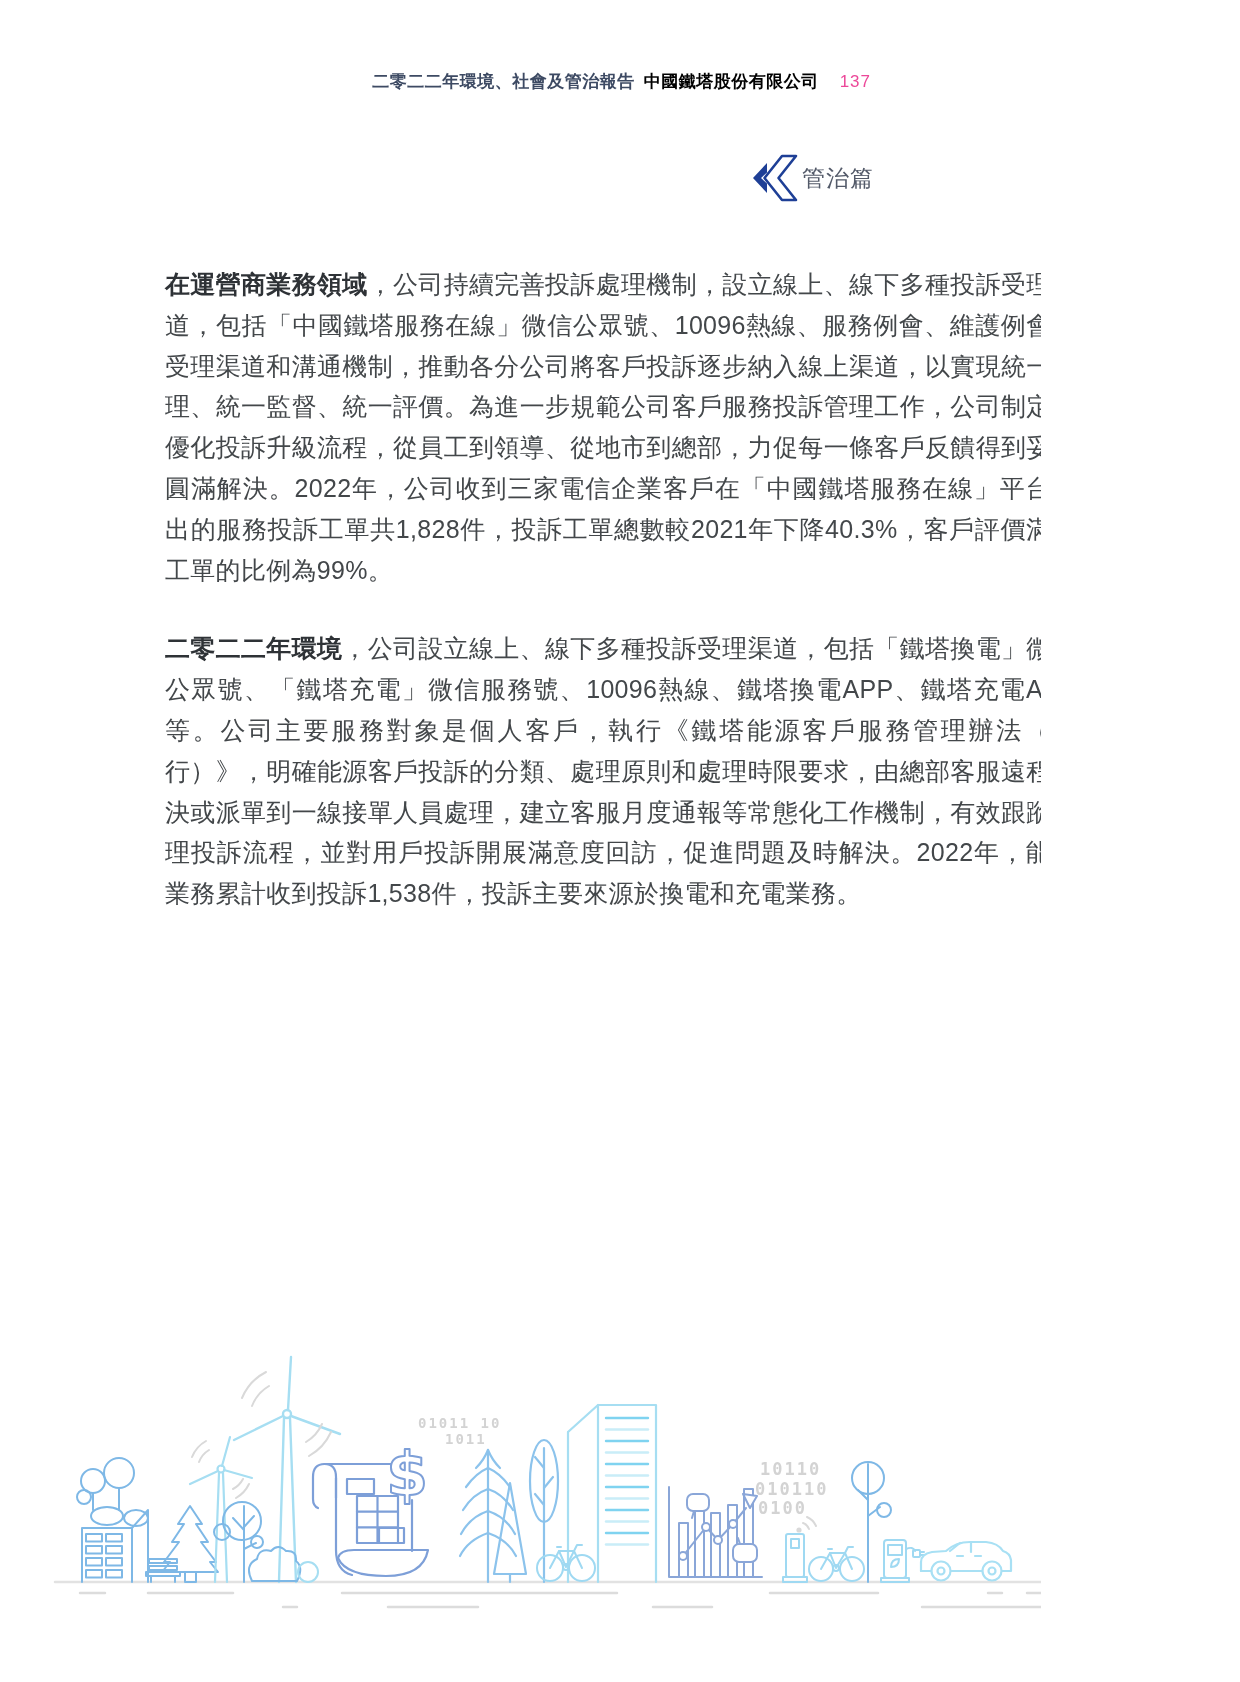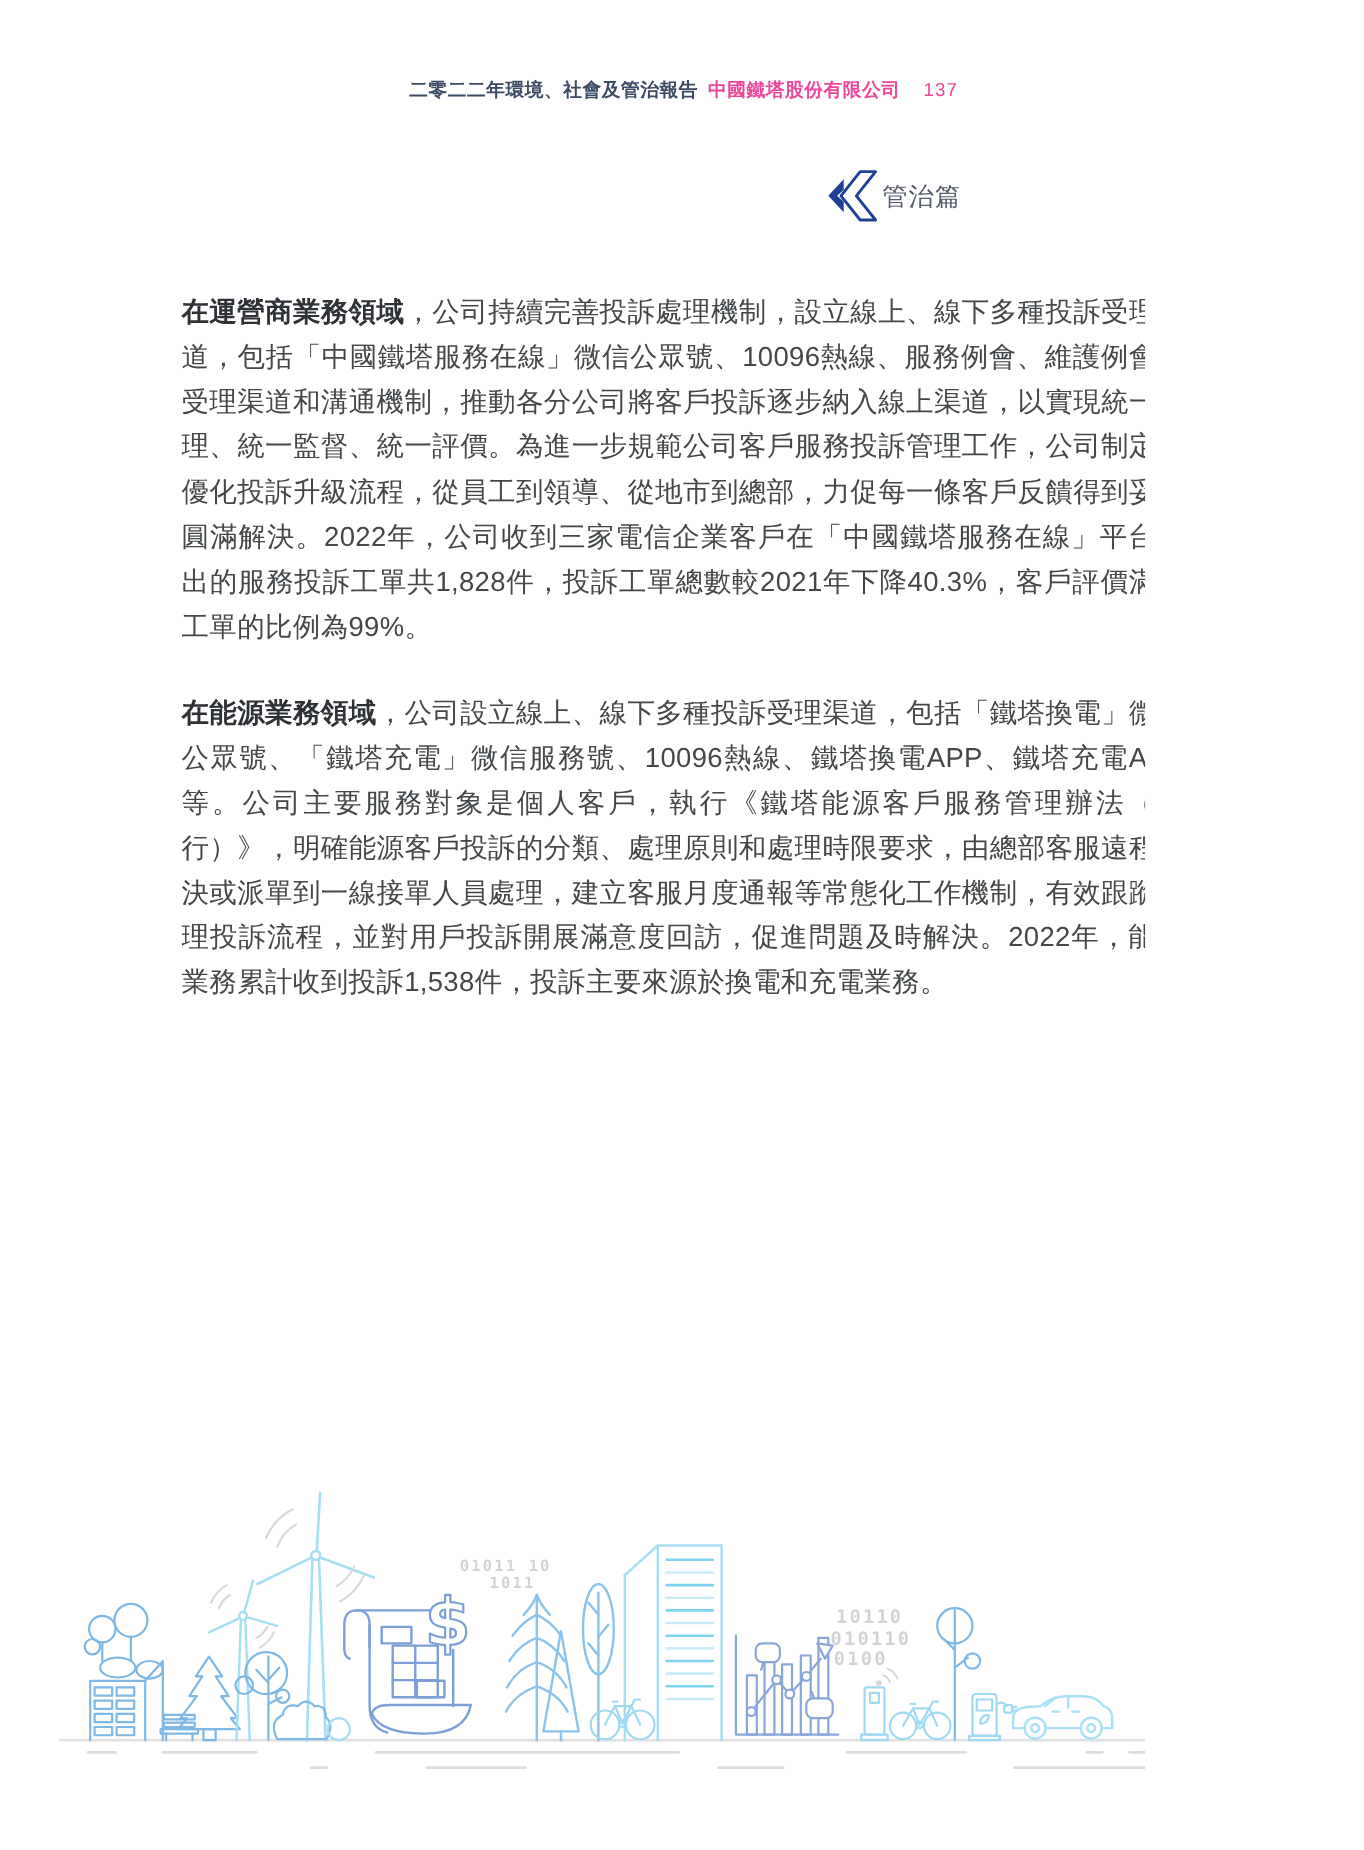--- a/index.html
+++ b/index.html
@@ -11,21 +11,21 @@
     font-family:"Liberation Sans","DejaVu Sans",sans-serif;
   }
   
   .hdr{
     position:absolute;top:70px;right:170px;
     display:flex;align-items:baseline;gap:9px;
     font-size:17px;font-weight:700;letter-spacing:.5px;
     white-space:nowrap;
   }
   .hdr .rpt{color:#3d4a63;}
-  .hdr .co{color:#ec4899;}
+  .hdr .co{color:#000000;}
   .hdr .pg{color:#ec4899;font-weight:400;margin-left:12px;letter-spacing:1px;}
   
   .section{
     position:absolute;top:154px;right:167px;
     display:flex;align-items:center;gap:3px;
   }
   .section .lbl{font-size:23px;color:#535a69;letter-spacing:1px;}
   
   .bodytext{
     position:absolute;left:165px;top:264px;width:912px;
@@ -55,21 +55,21 @@
   <div class="section">
     <svg width="52" height="48" viewBox="0 0 52 48">
       <path d="M20,9 L6,24 L20,39 L20,29.5 L14,24 L20,18.5 Z" fill="#1e3f96"></path>
       <path d="M49,2 H35 L17.5,24 L35,46 H49 L31.5,24 Z" fill="#ffffff" stroke="#1e3f96" stroke-width="2.6" stroke-linejoin="round"></path>
     </svg>
     <span class="lbl">管治篇</span>
   </div>
 
   <div class="bodytext">
     <p><span class="lead">在運營商業務領域</span><span>，公司持續完善投訴處理機制，設立線上、線下多種投訴受理渠道，包括「中國鐵塔服務在線」微信公眾號、10096熱線、服務例會、維護例會等受理渠道和溝通機制，推動各分公司將客戶投訴逐步納入線上渠道，以實現統一管理、統一監督、統一評價。為進一步規範公司客戶服務投訴管理工作，公司制定和優化投訴升級流程，從員工到領導、從地市到總部，力促每一條客戶反饋得到妥善圓滿解決。2022年，公司收到三家電信企業客戶在「中國鐵塔服務在線」平台提出的服務投訴工單共1,828件，投訴工單總數較2021年下降40.3%，客戶評價滿意工單的比例為99%。</span></p>
-    <p><span class="lead">在能源業務領域</span><span>，公司設立線上、線下多種投訴受理渠道，包括「鐵塔換電」微信公眾號、「鐵塔充電」微信服務號、10096熱線、鐵塔換電APP、鐵塔充電APP等。公司主要服務對象是個人客戶，執行《鐵塔能源客戶服務管理辦法（試行）》，明確能源客戶投訴的分類、處理原則和處理時限要求，由總部客服遠程解決或派單到一線接單人員處理，建立客服月度通報等常態化工作機制，有效跟蹤管理投訴流程，並對用戶投訴開展滿意度回訪，促進問題及時解決。2022年，能源業務累計收到投訴1,538件，投訴主要來源於換電和充電業務。</span></p>
+    <p><span class="lead">二零二二年環境</span><span>，公司設立線上、線下多種投訴受理渠道，包括「鐵塔換電」微信公眾號、「鐵塔充電」微信服務號、10096熱線、鐵塔換電APP、鐵塔充電APP等。公司主要服務對象是個人客戶，執行《鐵塔能源客戶服務管理辦法（試行）》，明確能源客戶投訴的分類、處理原則和處理時限要求，由總部客服遠程解決或派單到一線接單人員處理，建立客服月度通報等常態化工作機制，有效跟蹤管理投訴流程，並對用戶投訴開展滿意度回訪，促進問題及時解決。2022年，能源業務累計收到投訴1,538件，投訴主要來源於換電和充電業務。</span></p>
   </div>
 
   <svg class="illus" width="1240" height="420" viewBox="0 1262 1240 420" fill="none" stroke-linecap="round" stroke-linejoin="round">
 
     <line x1="55" y1="1582" x2="1185" y2="1582" stroke="#e2e2e2" stroke-width="2.5"></line>
 
     <g stroke="#dcdcdc" stroke-width="2.5">
       <line x1="80" y1="1593" x2="105" y2="1593"></line>
       <line x1="148" y1="1593" x2="233" y2="1593"></line>
       <line x1="342" y1="1593" x2="617" y2="1593"></line>

